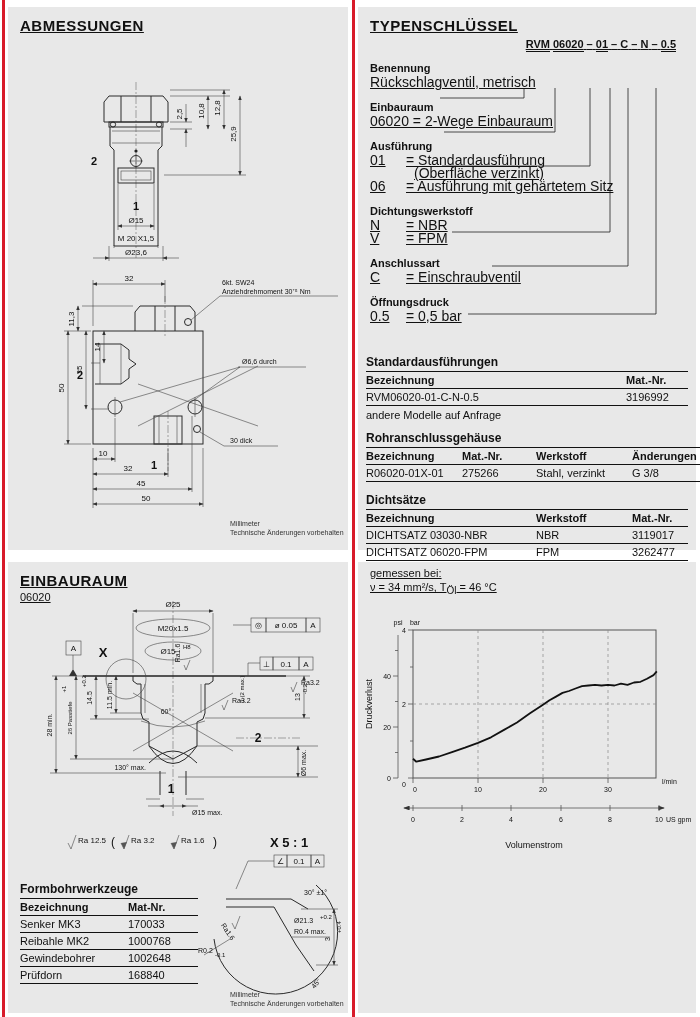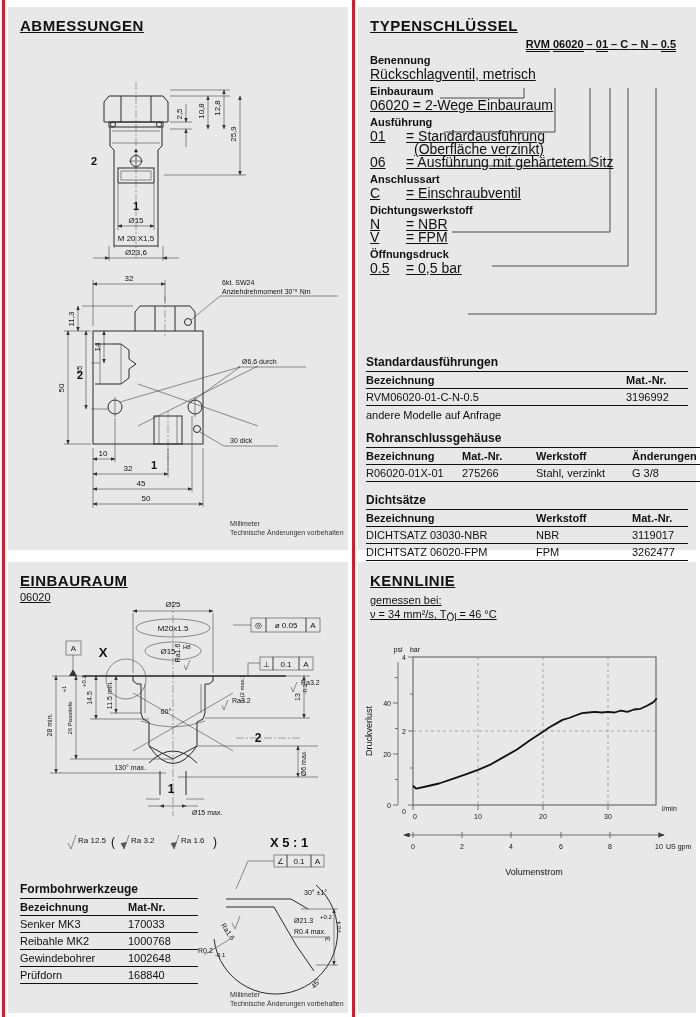--- a/index.html
+++ b/index.html
@@ -17,21 +17,21 @@
   .ln { stroke:#2a2a2a; stroke-width:1; fill:none; }
   .thn { stroke:#444; stroke-width:0.6; fill:none; }
   .ctr { stroke:#555; stroke-width:0.5; fill:none; stroke-dasharray:8 2 2 2; }
   .dsh { stroke:#888; stroke-width:0.7; fill:none; stroke-dasharray:3 3; }
   .t8 { font-size:8px; } .t7 { font-size:7px; } .t6 { font-size:6px; }
   .t9 { font-size:9px; } .t11b { font-size:11px; font-weight:bold; }
   
   .ts-body { position:relative; padding:0 12px; }
   .ts-code { text-align:right; padding-right:8px; font-size:11px; font-weight:bold; margin-top:4px; white-space:nowrap; }
   .ts-code .seg { border-bottom:1.5px solid #111; padding-bottom:1px; }
-  .ts-sec { margin-top:0; position:relative; z-index:2; }
+  .ts-sec { margin-top:8px; position:relative; z-index:2; }
   .ts-label { font-size:11px; font-weight:bold; line-height:13px; background:#e8e8e8; display:inline-block; padding-right:3px;}
   .ts-row { font-size:14px; line-height:13px; display:flex; }
   .ts-k { width:36px; flex:none; }
   .ts-indent { padding-left:36px; }
   #ts-lines { position:absolute; left:0; top:0; width:338px; height:330px; z-index:1; pointer-events:none; }
   
   .tblock { padding:0 8px; }
   .ttitle { font-size:12px; font-weight:bold; margin-bottom:2px; }
   table { border-collapse:collapse; width:100%; font-size:11px; }
   th { text-align:left; font-weight:bold; border-top:1.8px solid #111; border-bottom:1px solid #111; padding:2px 0 2px 0; }
@@ -236,35 +236,35 @@
           </div>
         <div class="ts-row">
             <span class="ts-indent" style="padding-left:44px;">(Oberfläche verzinkt)</span>
           </div>
         <div class="ts-row">
             <span class="ts-k">06</span>
             <span>= Ausführung mit gehärtetem Sitz</span>
           </div>
       </div>
       <div class="ts-sec">
+        <div class="ts-label">Dichtungswerkstoff</div>
+        <div class="ts-row">
+            <span class="ts-k">N</span>
+            <span>= NBR</span>
+          </div>
+        <div class="ts-row">
+            <span class="ts-k">V</span>
+            <span>= FPM</span>
+          </div>
+      </div>
+      <div class="ts-sec">
         <div class="ts-label">Anschlussart</div>
         <div class="ts-row">
             <span class="ts-k">C</span>
             <span>= Einschraubventil</span>
-          </div>
-      </div>
-      <div class="ts-sec">
-        <div class="ts-label">Dichtungswerkstoff</div>
-        <div class="ts-row">
-            <span class="ts-k">N</span>
-            <span>= NBR</span>
-          </div>
-        <div class="ts-row">
-            <span class="ts-k">V</span>
-            <span>= FPM</span>
           </div>
       </div>
       <div class="ts-sec">
         <div class="ts-label">Öffnungsdruck</div>
         <div class="ts-row">
             <span class="ts-k">0.5</span>
             <span>= 0,5 bar</span>
           </div>
       </div>
     </div>
@@ -510,21 +510,20 @@
       <text class="t7" transform="rotate(-50 122 138)" x="122" y="138" text-anchor="middle">45°</text>
     </svg>
 
     <div class="foot" style="position:absolute; left:222px; top:428px;">
       <div>Millimeter</div>
       <div>Technische Änderungen vorbehalten</div>
     </div>
   </div>
 
   <div class="panel" id="panel-br">
-    <div class="ptitle">KENNLINIE</div>
     <div class="kcond">
       <div>gemessen bei:</div>
       <div><span>ν = 34 mm²/s, T</span><sub>Öl</sub><span> = 46 °C</span></div>
     </div>
 
     <svg width="334" height="242" viewBox="0 0 334 242" style="display:block; margin-top:18px;">
       <g>
         <rect x="55" y="14" width="243" height="148" fill="none" stroke="#555" stroke-width="1"></rect>
         <line class="dsh" x1="120" y1="14" x2="120" y2="162"></line>
         <line class="dsh" x1="185" y1="14" x2="185" y2="162"></line>

